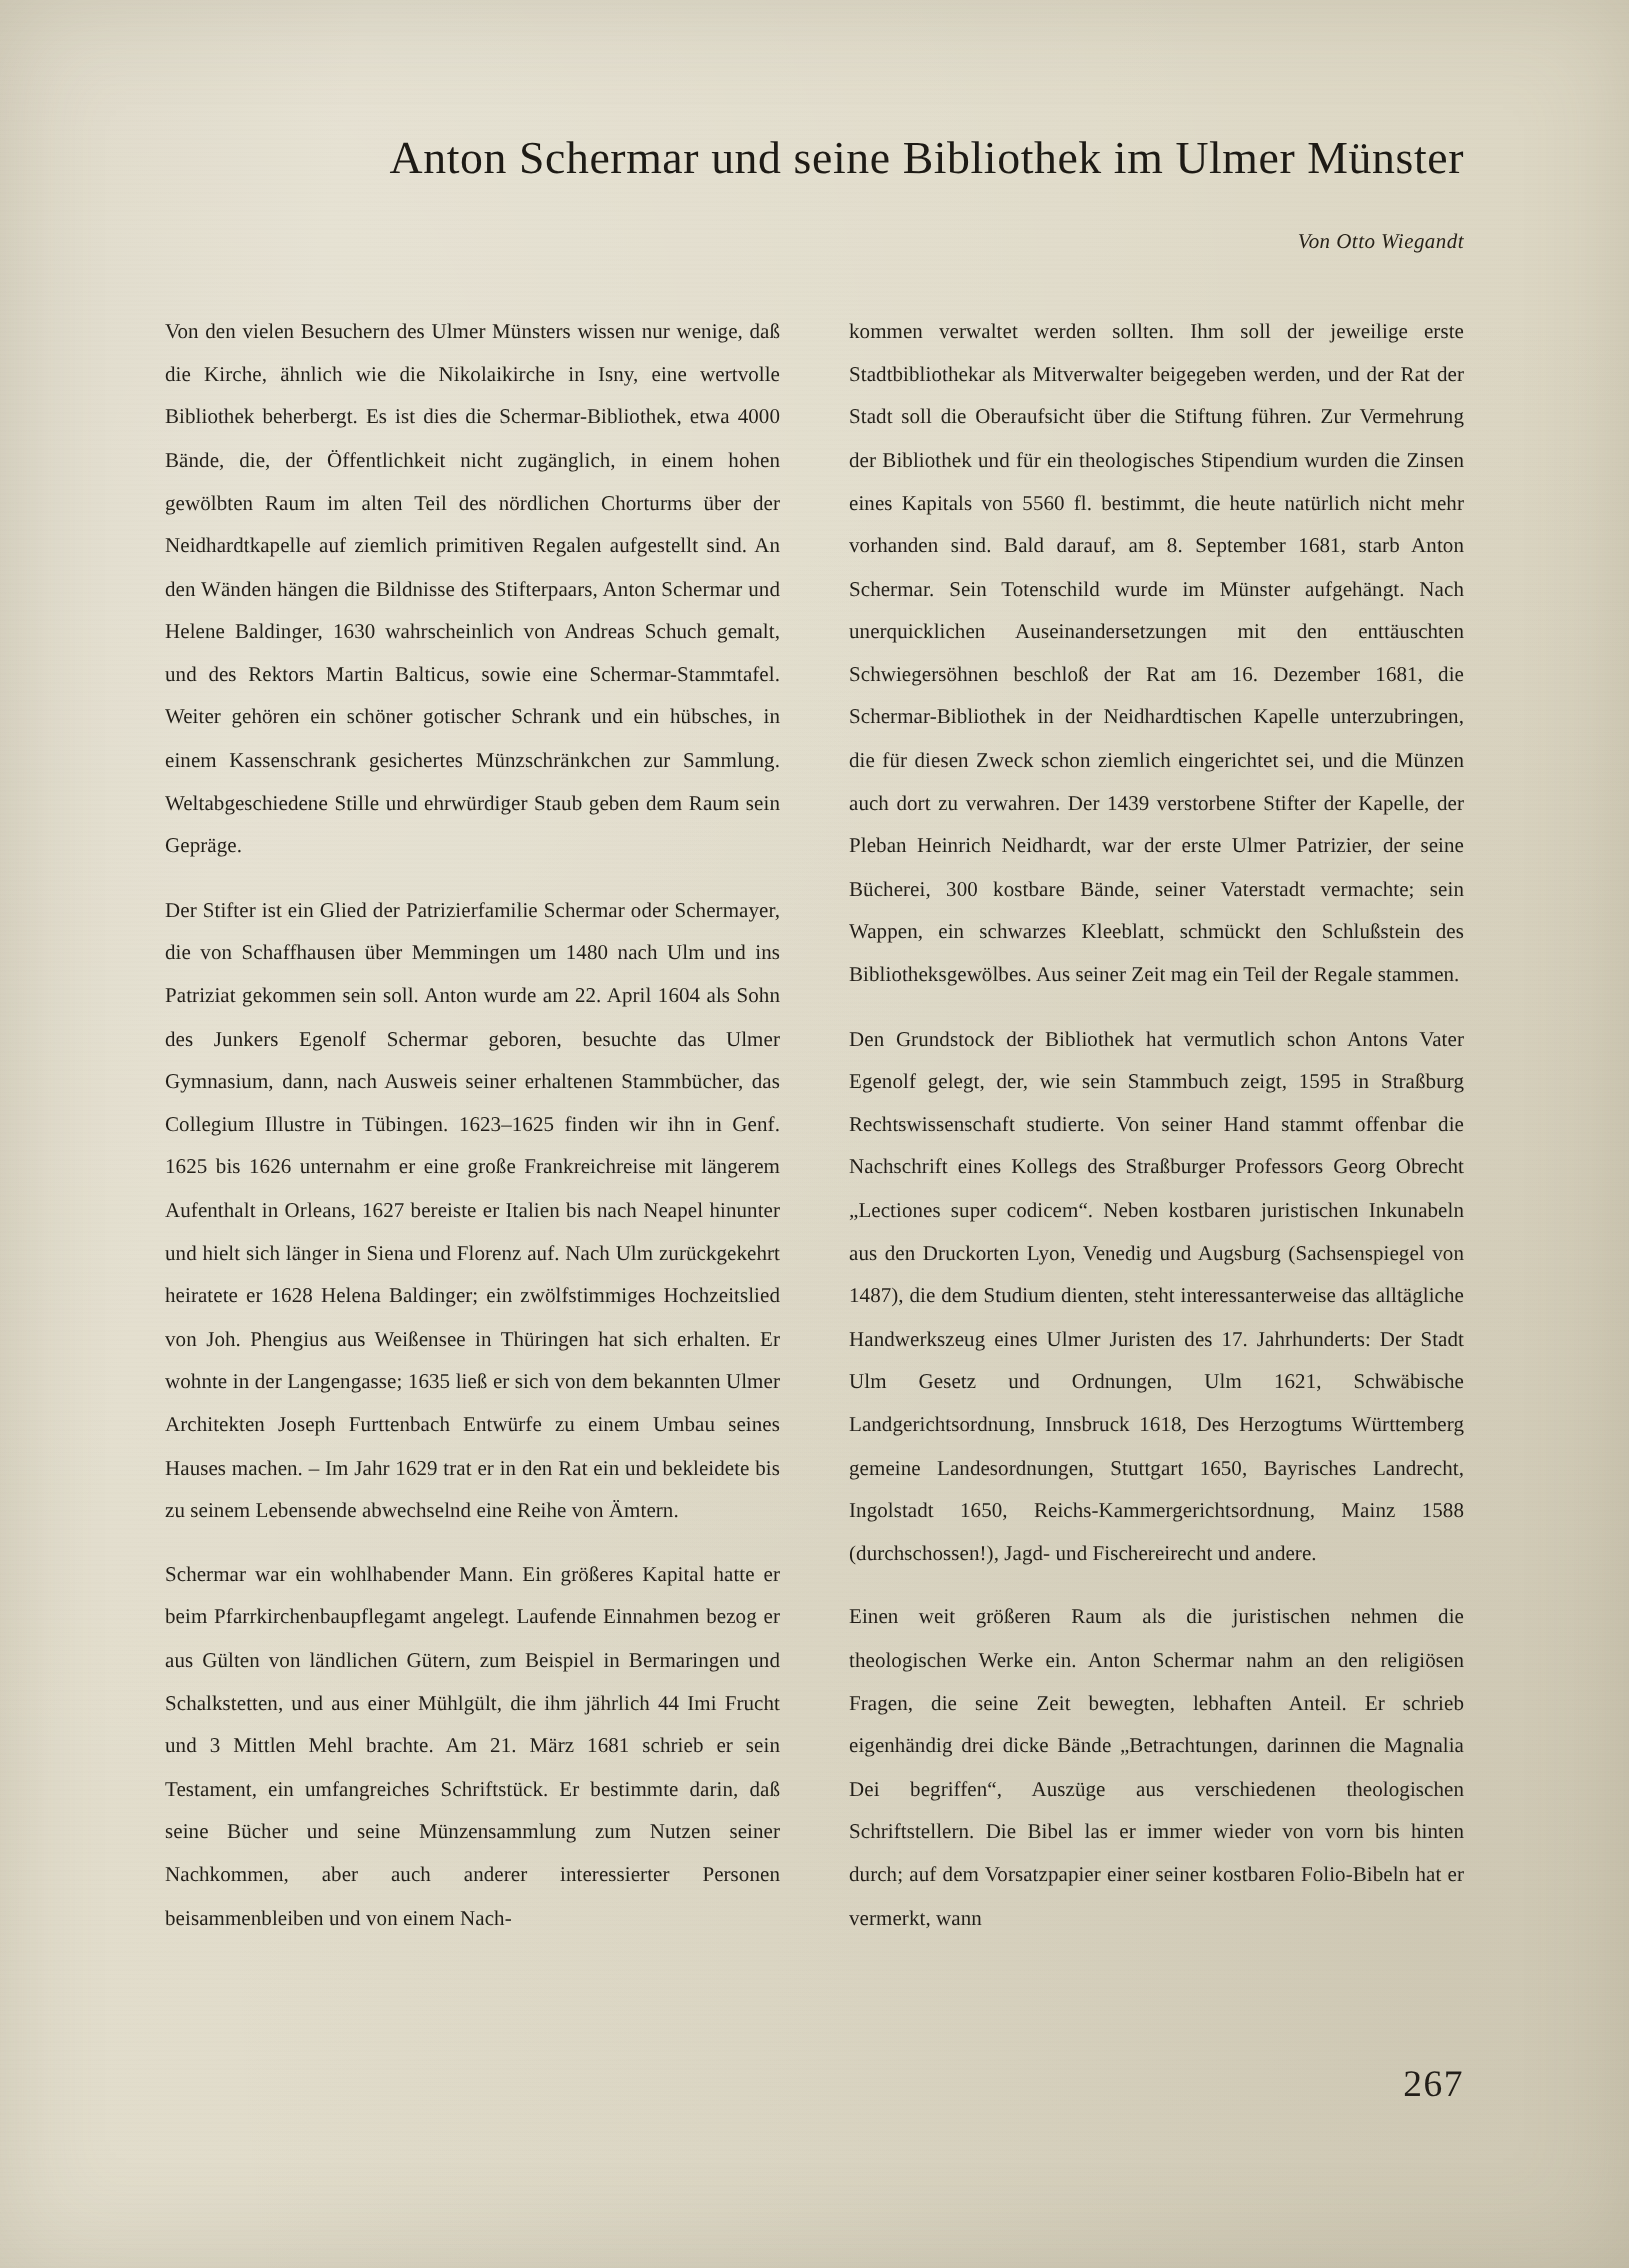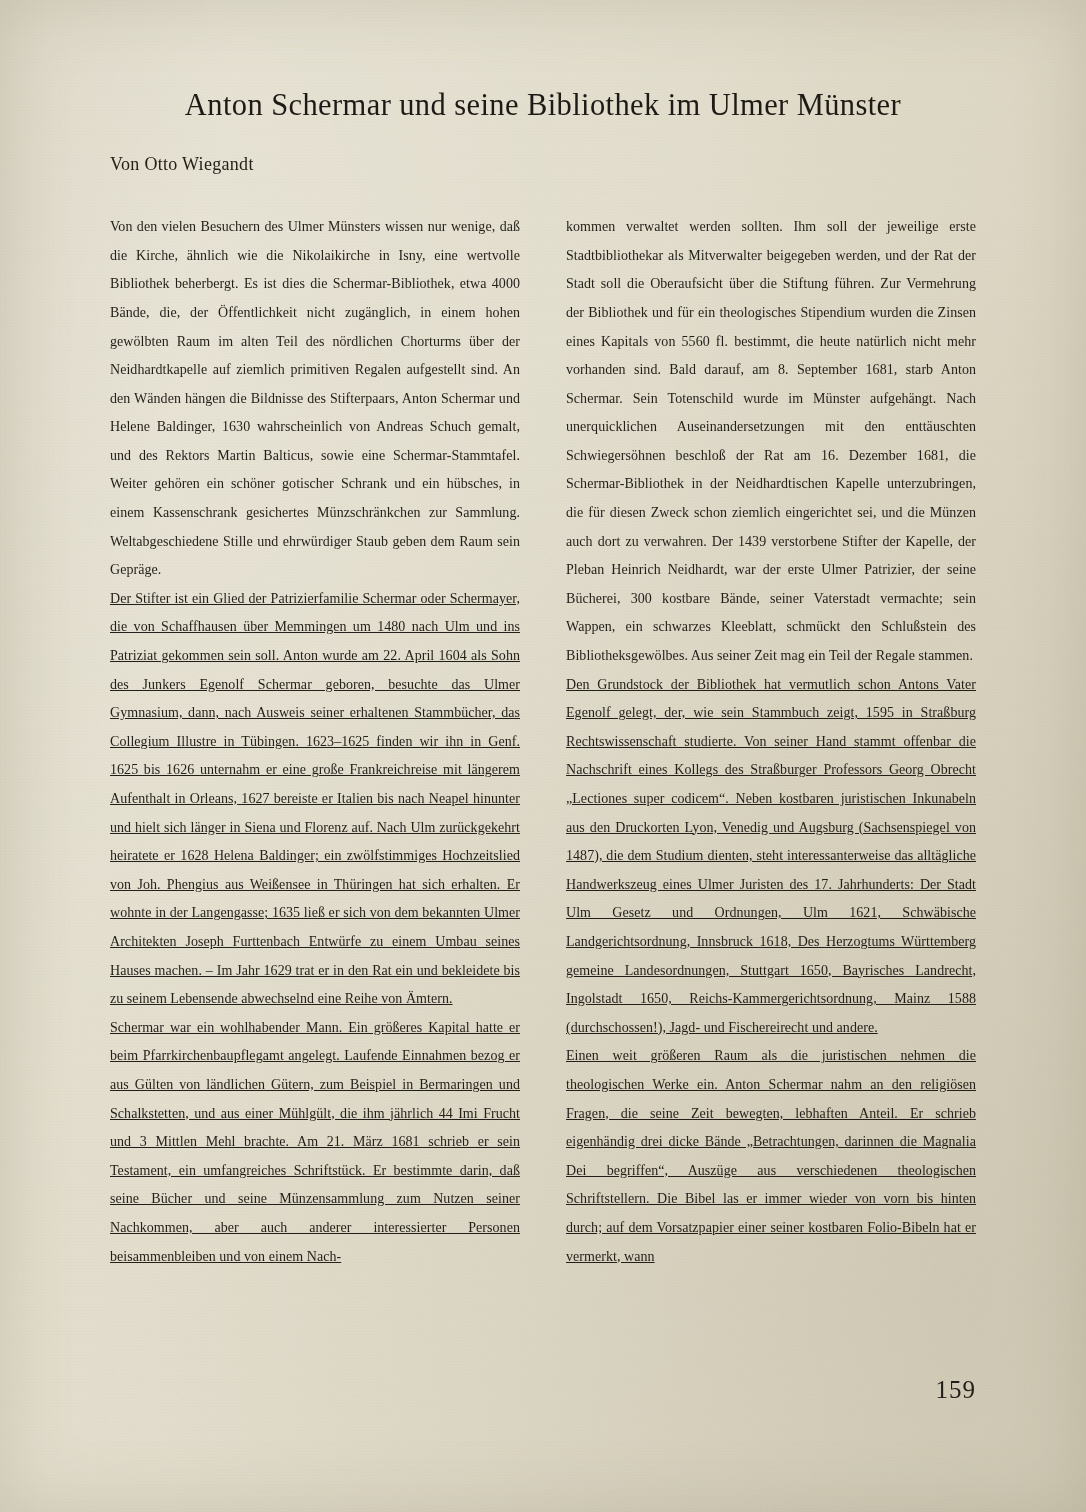--- a/index.html
+++ b/index.html
@@ -32,30 +32,31 @@
   }
   .content {
     position: absolute;
     left: 110px;
     top: 86px;
     width: 866px;
   }
   h1.title {
     font-size: 30.5px;
     font-weight: normal;
-    text-align: center;
+    text-align: right;
     letter-spacing: 0.4px;
     margin: 0 0 0 0;
     padding: 0;
     line-height: 1.25;
     color: #1d1a15;
   }
   .byline {
-    text-align: left;
-    font-size: 18px;
+    text-align: right;
+    font-style: italic;
+    font-size: 14px;
     margin-top: 30px;
     letter-spacing: 0.3px;
     color: #262118;
   }
   .columns {
     display: flex;
     margin-top: 38px;
     gap: 46px;
   }
   .col {
@@ -65,22 +66,21 @@
     margin: 0;
     font-size: 14px;
     line-height: 28.6px;
     text-align: justify;
     text-justify: inter-word;
     letter-spacing: 0.05px;
     color: #221e18;
     hyphens: manual;
   }
   .col p + p {
-    margin-top: 0;
-    text-decoration: underline;
+    margin-top: 14px;
   }
   .folio {
     position: absolute;
     right: 110px;
     bottom: 108px;
     font-size: 25px;
     letter-spacing: 1px;
     color: #211d18;
   }
   .grain {
@@ -116,17 +116,17 @@
       </div>
       <div class="col">
         <p>kommen verwaltet werden sollten. Ihm soll der jeweilige erste Stadtbibliothekar als Mitverwalter beigegeben werden, und der Rat der Stadt soll die Oberaufsicht über die Stiftung führen. Zur Vermehrung der Bibliothek und für ein theologisches Stipendium wurden die Zinsen eines Kapitals von 5560 fl. bestimmt, die heute natürlich nicht mehr vorhanden sind. Bald darauf, am 8. September 1681, starb Anton Schermar. Sein Totenschild wurde im Münster aufgehängt. Nach unerquicklichen Auseinandersetzungen mit den enttäuschten Schwiegersöhnen beschloß der Rat am 16. Dezember 1681, die Schermar-Bibliothek in der Neidhardtischen Kapelle unterzubringen, die für diesen Zweck schon ziemlich eingerichtet sei, und die Münzen auch dort zu verwahren. Der 1439 verstorbene Stifter der Kapelle, der Pleban Heinrich Neidhardt, war der erste Ulmer Patrizier, der seine Bücherei, 300 kostbare Bände, seiner Vaterstadt vermachte; sein Wappen, ein schwarzes Kleeblatt, schmückt den Schlußstein des Bibliotheksgewölbes. Aus seiner Zeit mag ein Teil der Regale stammen.</p>
         <p>Den Grundstock der Bibliothek hat vermutlich schon Antons Vater Egenolf gelegt, der, wie sein Stammbuch zeigt, 1595 in Straßburg Rechtswissenschaft studierte. Von seiner Hand stammt offenbar die Nachschrift eines Kollegs des Straßburger Professors Georg Obrecht „Lectiones super codicem“. Neben kostbaren juristischen Inkunabeln aus den Druckorten Lyon, Venedig und Augsburg (Sachsenspiegel von 1487), die dem Studium dienten, steht interessanterweise das alltägliche Handwerkszeug eines Ulmer Juristen des 17. Jahrhunderts: Der Stadt Ulm Gesetz und Ordnungen, Ulm 1621, Schwäbische Landgerichtsordnung, Innsbruck 1618, Des Herzogtums Württemberg gemeine Landesordnungen, Stuttgart 1650, Bayrisches Landrecht, Ingolstadt 1650, Reichs-Kammergerichtsordnung, Mainz 1588 (durchschossen!), Jagd- und Fischereirecht und andere.</p>
         <p>Einen weit größeren Raum als die juristischen nehmen die theologischen Werke ein. Anton Schermar nahm an den religiösen Fragen, die seine Zeit bewegten, lebhaften Anteil. Er schrieb eigenhändig drei dicke Bände „Betrachtungen, darinnen die Magnalia Dei begriffen“, Auszüge aus verschiedenen theologischen Schriftstellern. Die Bibel las er immer wieder von vorn bis hinten durch; auf dem Vorsatzpapier einer seiner kostbaren Folio-Bibeln hat er vermerkt, wann</p>
       </div>
     </div>
 
   </div>
 
-  <div class="folio">159</div>
+  <div class="folio">267</div>
 
   <div class="grain"></div>
   <div class="edge-shadow"></div>
 </div>
 
 </body></html>

